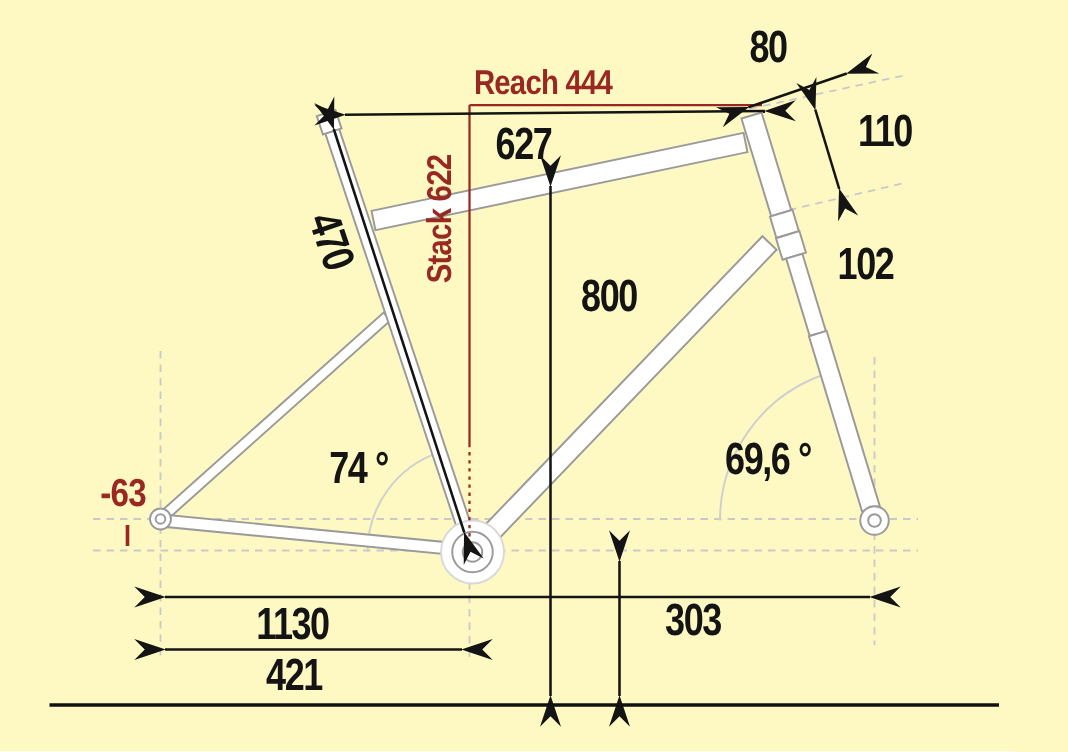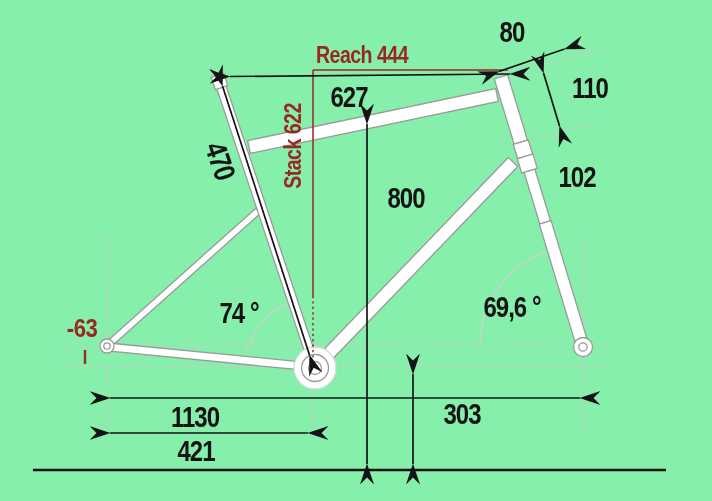--- a/index.html
+++ b/index.html
@@ -1,17 +1,17 @@
 <!DOCTYPE html>
 <html><head>
 <meta charset="utf-8">
 <style>
   html,body{margin:0;padding:0;background:#ffffff;}
   .canvas{
-    position:relative;width:712px;height:501px;background:#86efac;overflow:hidden;
+    position:relative;width:712px;height:501px;background:#fef9c3;overflow:hidden;
     font-family:"Liberation Sans",sans-serif;
   }
   .canvas svg{position:absolute;left:0;top:0;}
   .lbl{
     position:absolute;white-space:nowrap;line-height:1;
     font-weight:bold;font-size:30px;color:#141414;letter-spacing:-1.2px;
     transform:translate(-50%,-50%) scaleX(0.8);
   }
   .lbl.red{color:#992722;font-size:23px;font-weight:bold;letter-spacing:-0.6px;transform:translate(-50%,-50%) scaleX(0.85);}
   .lbl.red.big{font-size:26px;}

